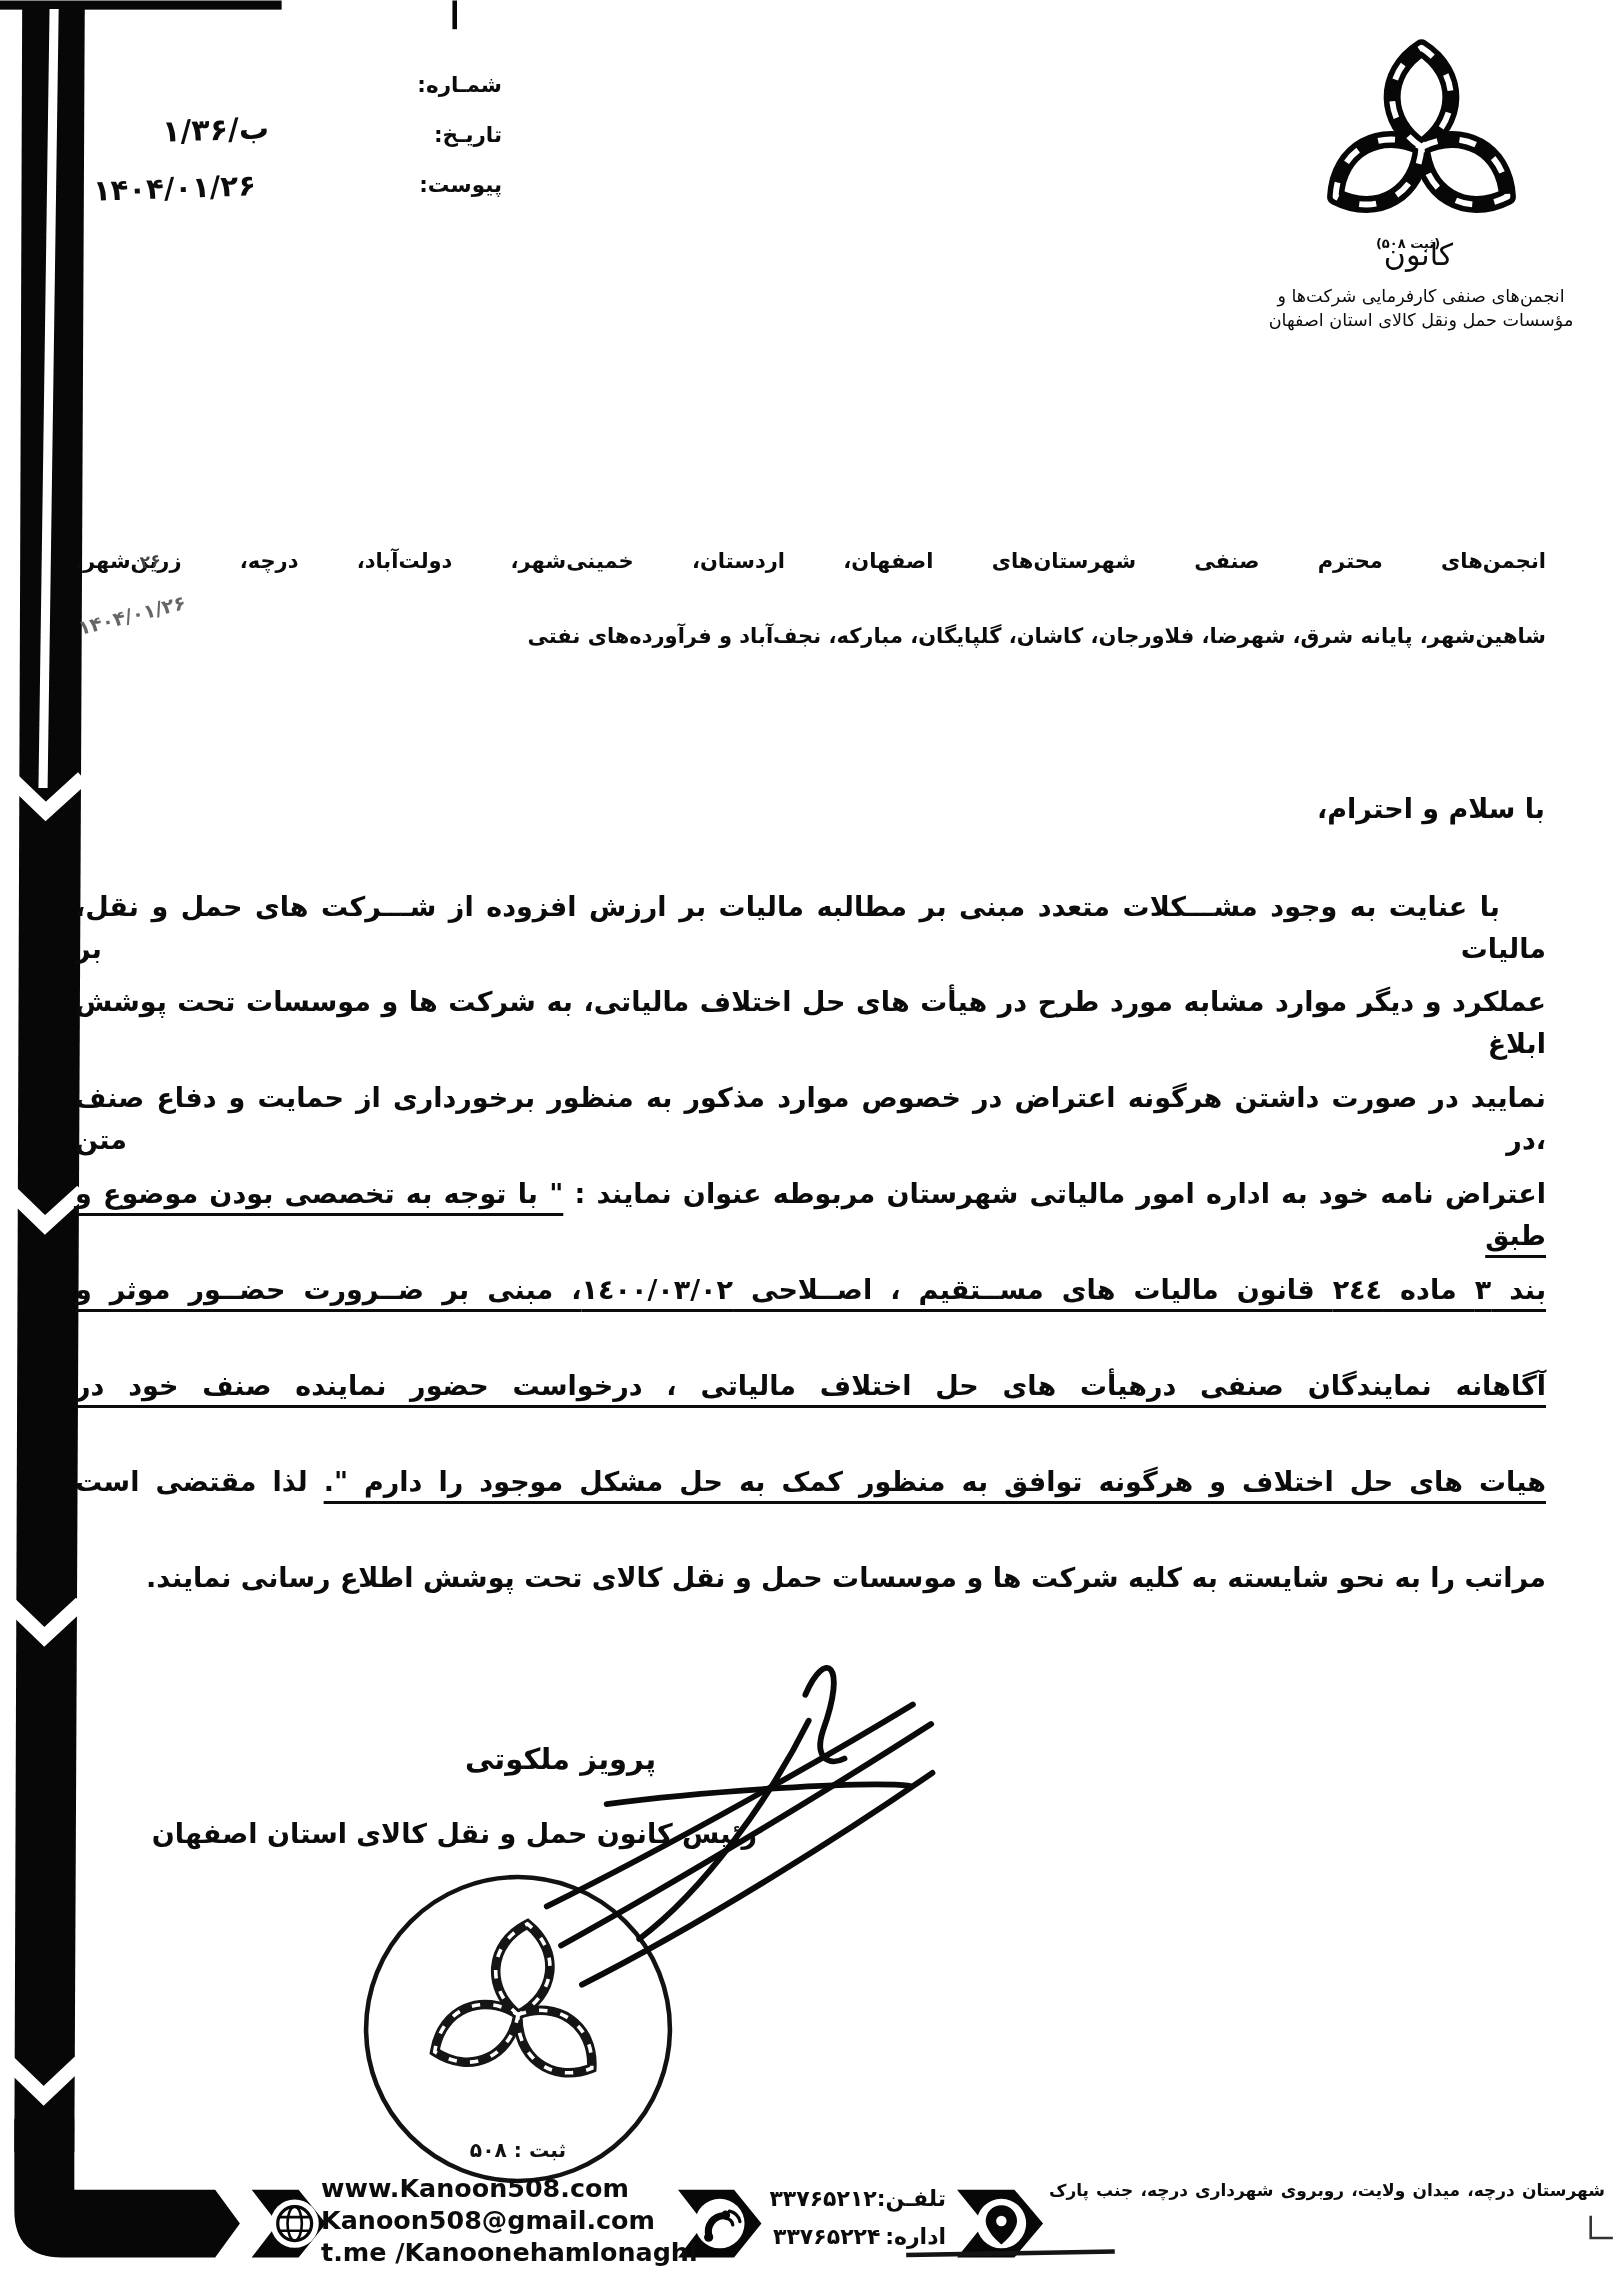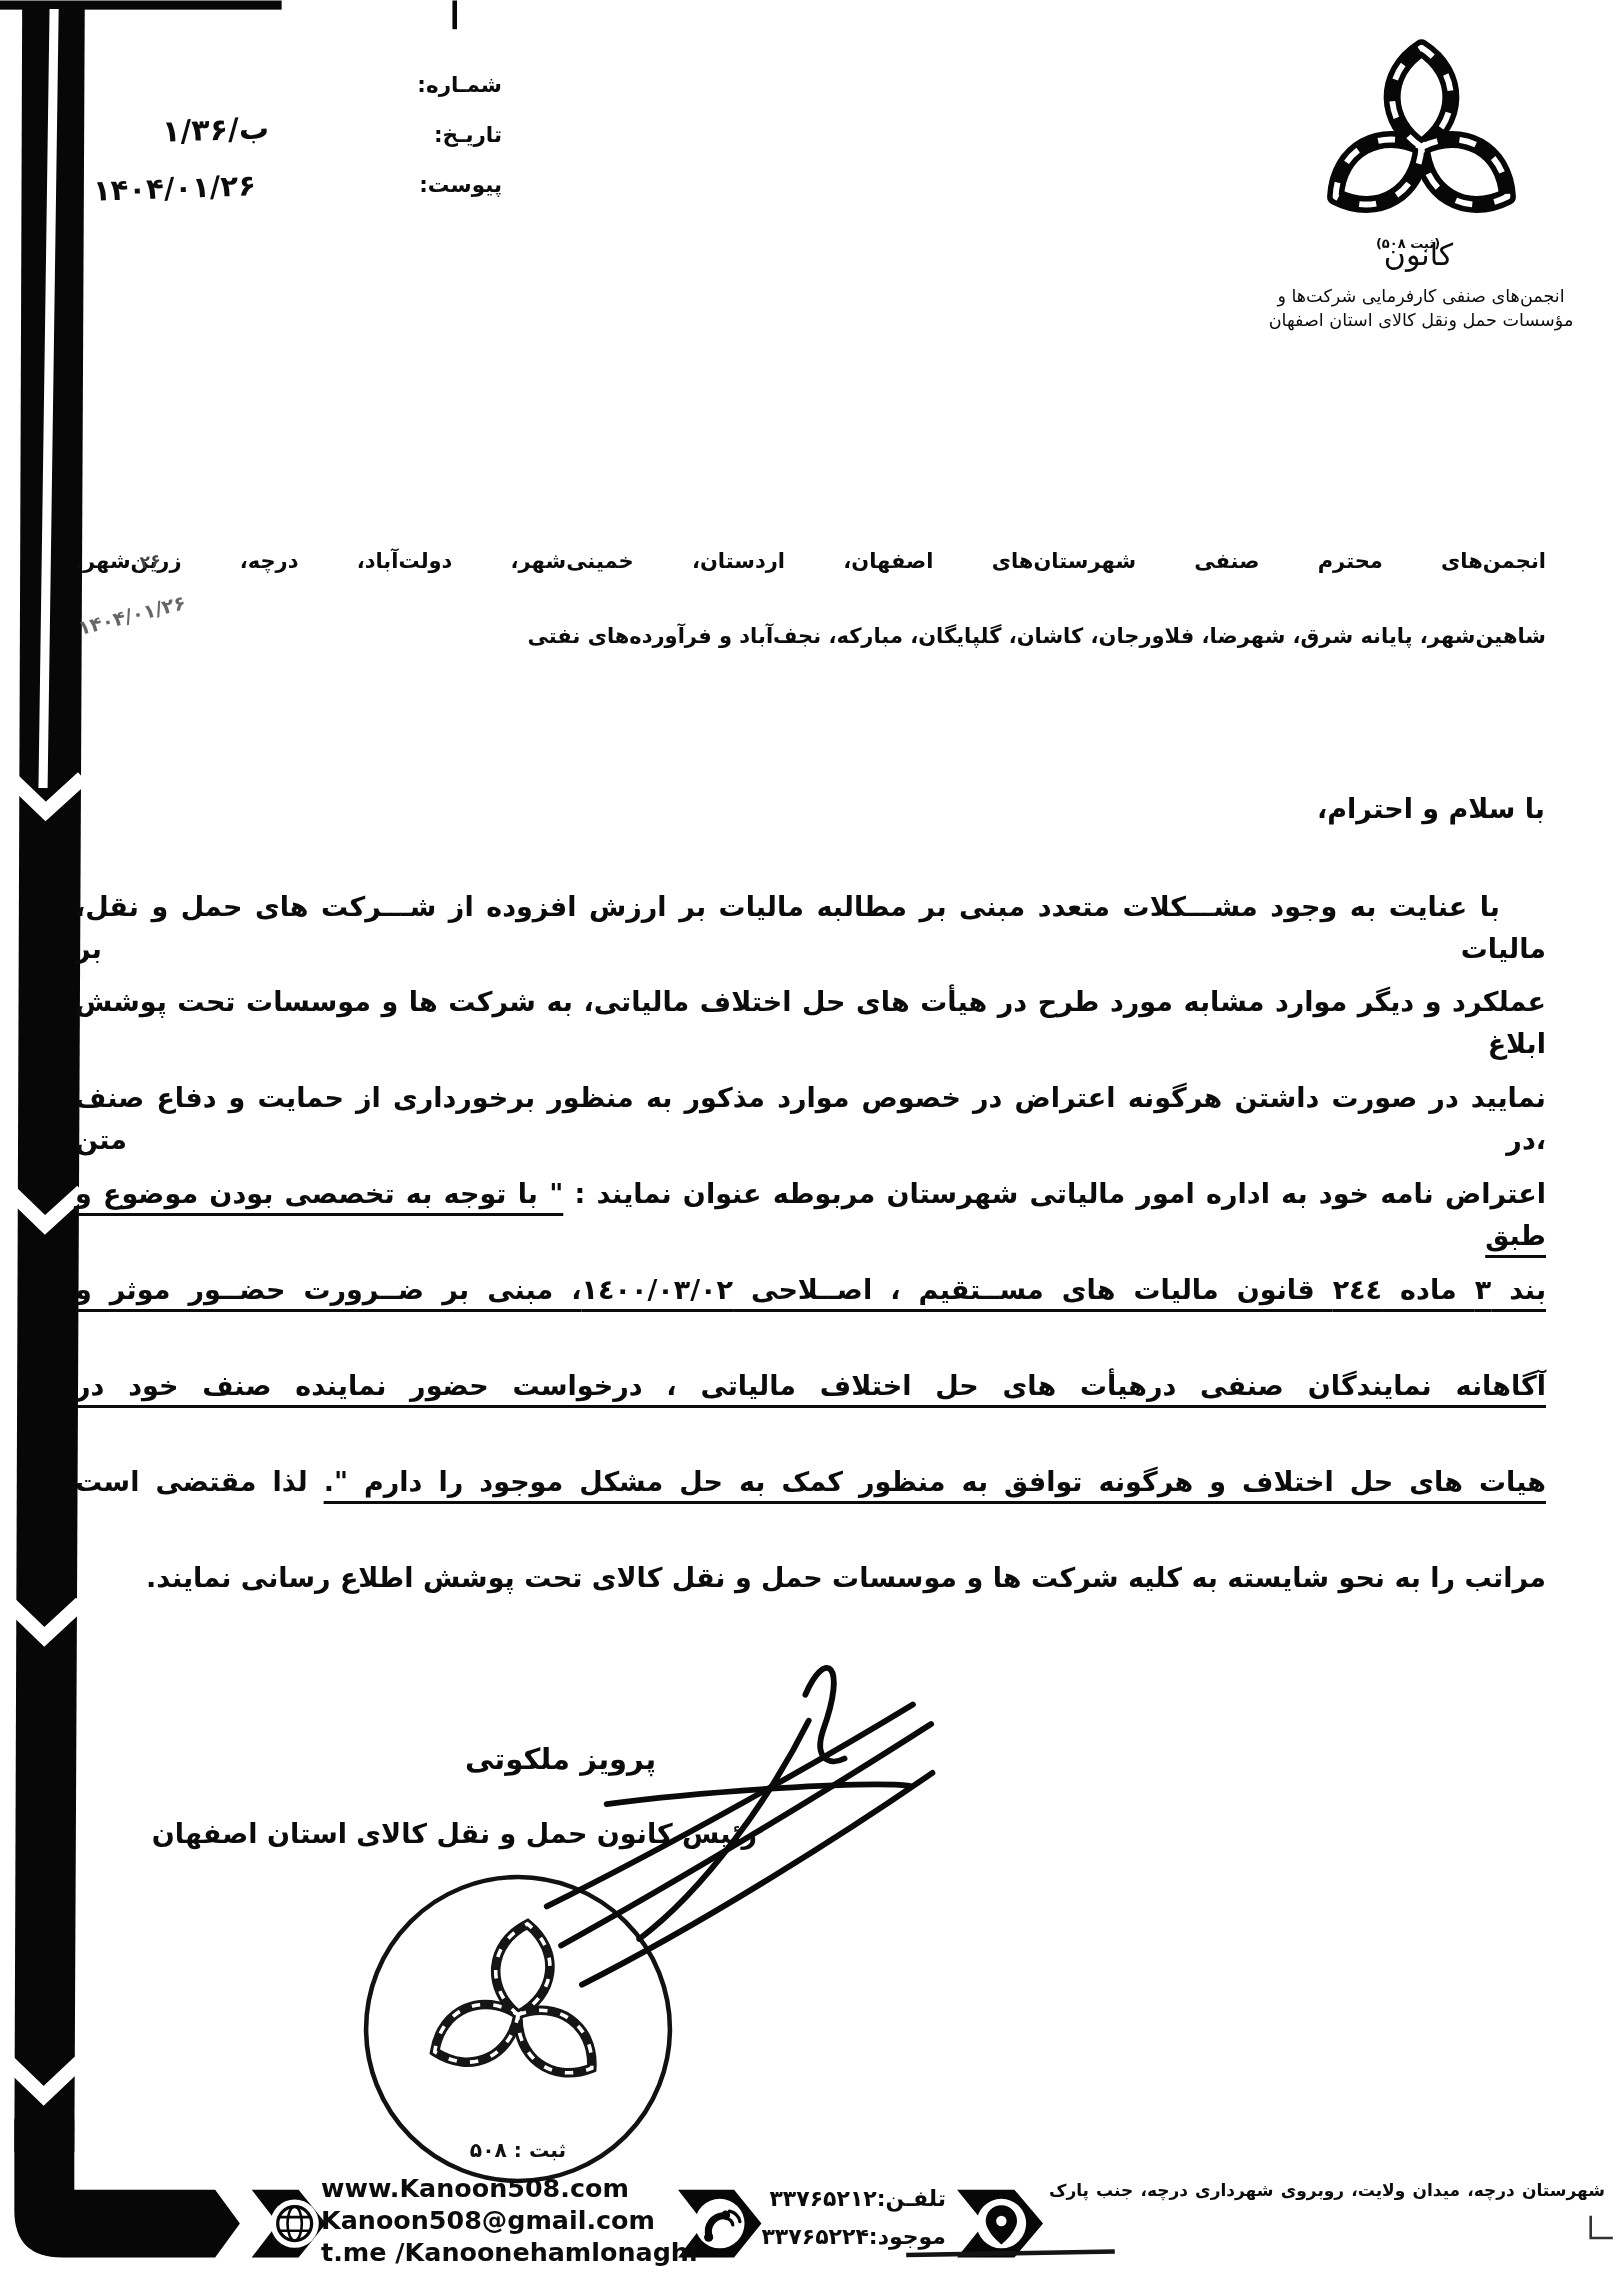--- a/index.html
+++ b/index.html
@@ -188,21 +188,21 @@
   <div>Kanoon508@gmail.com</div>
   <div>t.me /Kanoonehamlonaghl</div>
 </div>
 
 <div class="abs z2 phone-block">
   <div class="phone-line">
     <span>تلفـن:</span>
     <span>۳۳۷۶۵۲۱۲</span>
   </div>
   <div class="phone-line">
-    <span>موجود:</span>
+    <span>اداره:</span>
     <span>۳۳۷۶۵۲۲۴</span>
   </div>
 </div>
 
 <div class="abs z2 addr-block">
   <div class="addr-line">شهرستان درچه، میدان ولایت، روبروی شهرداری درچه، جنب پارک</div>
 </div>
 
 
 </body></html>

